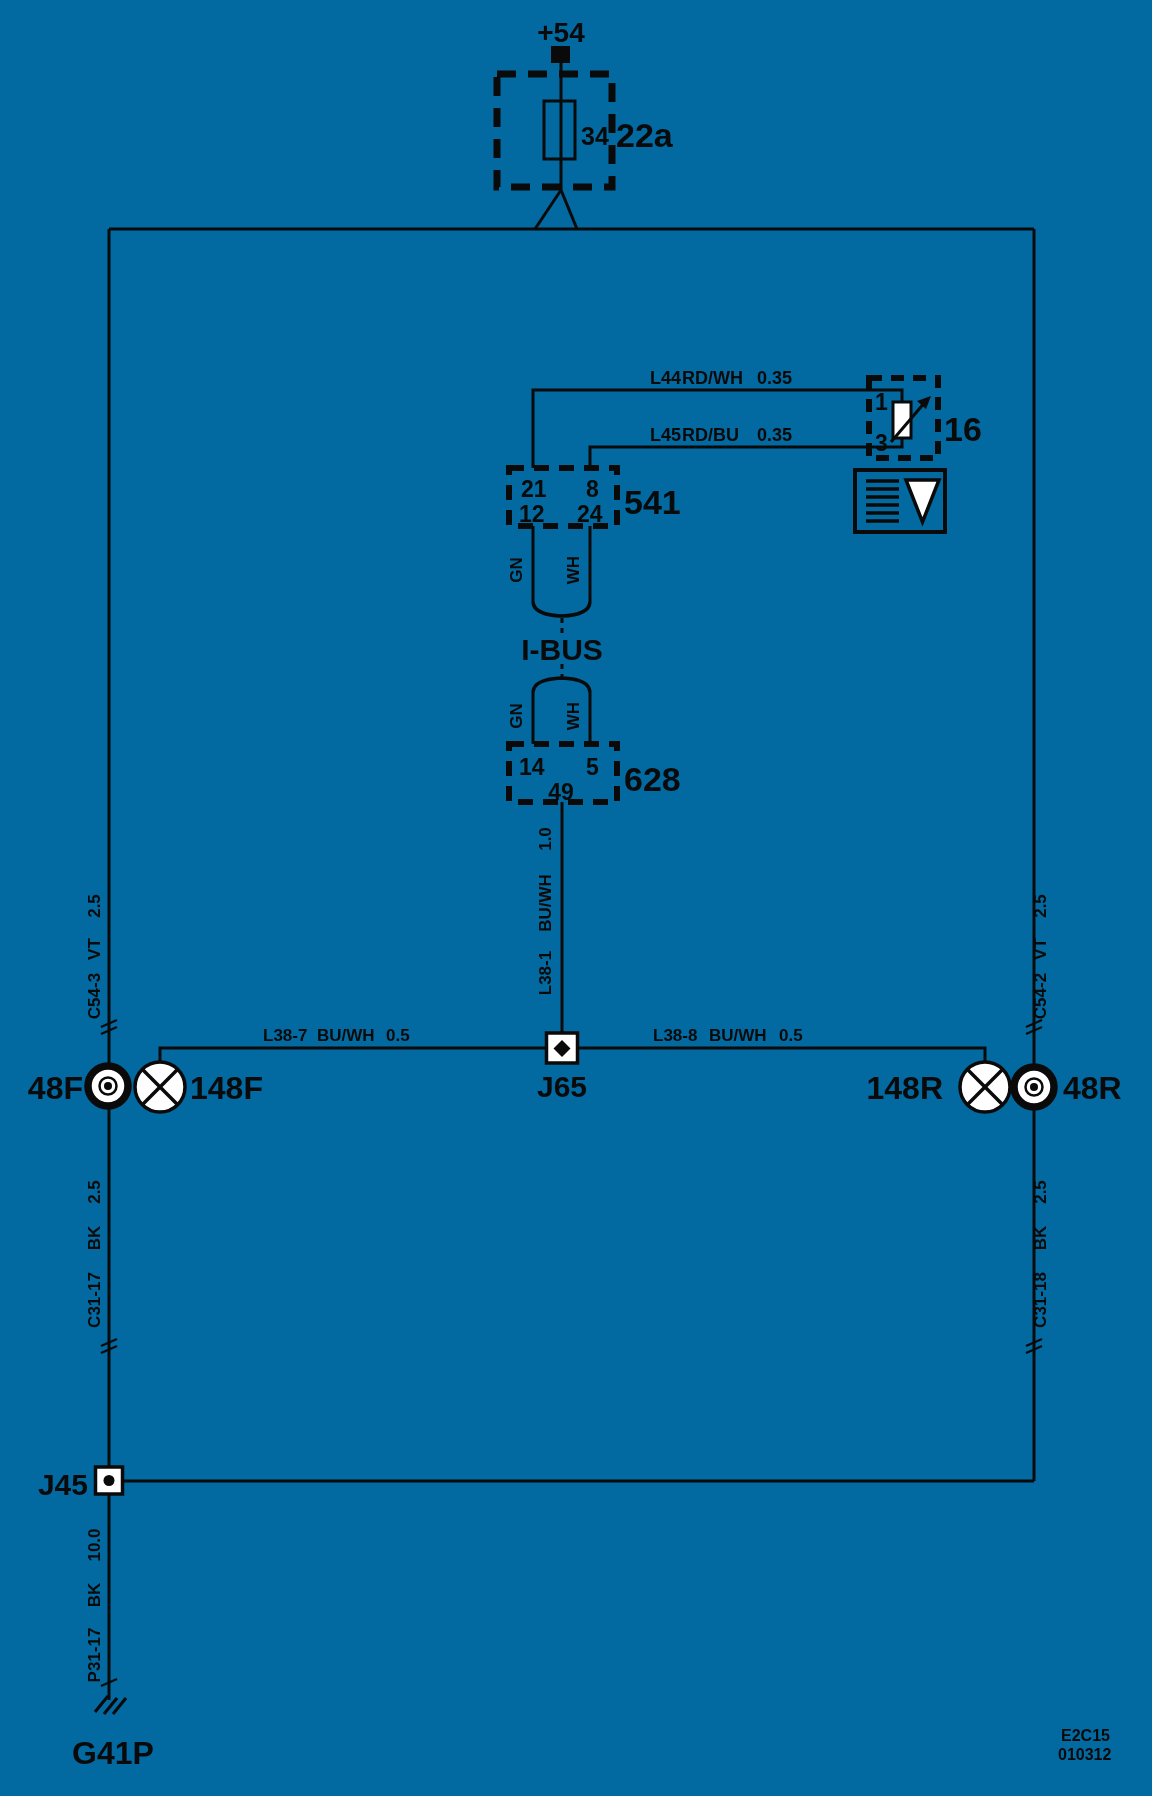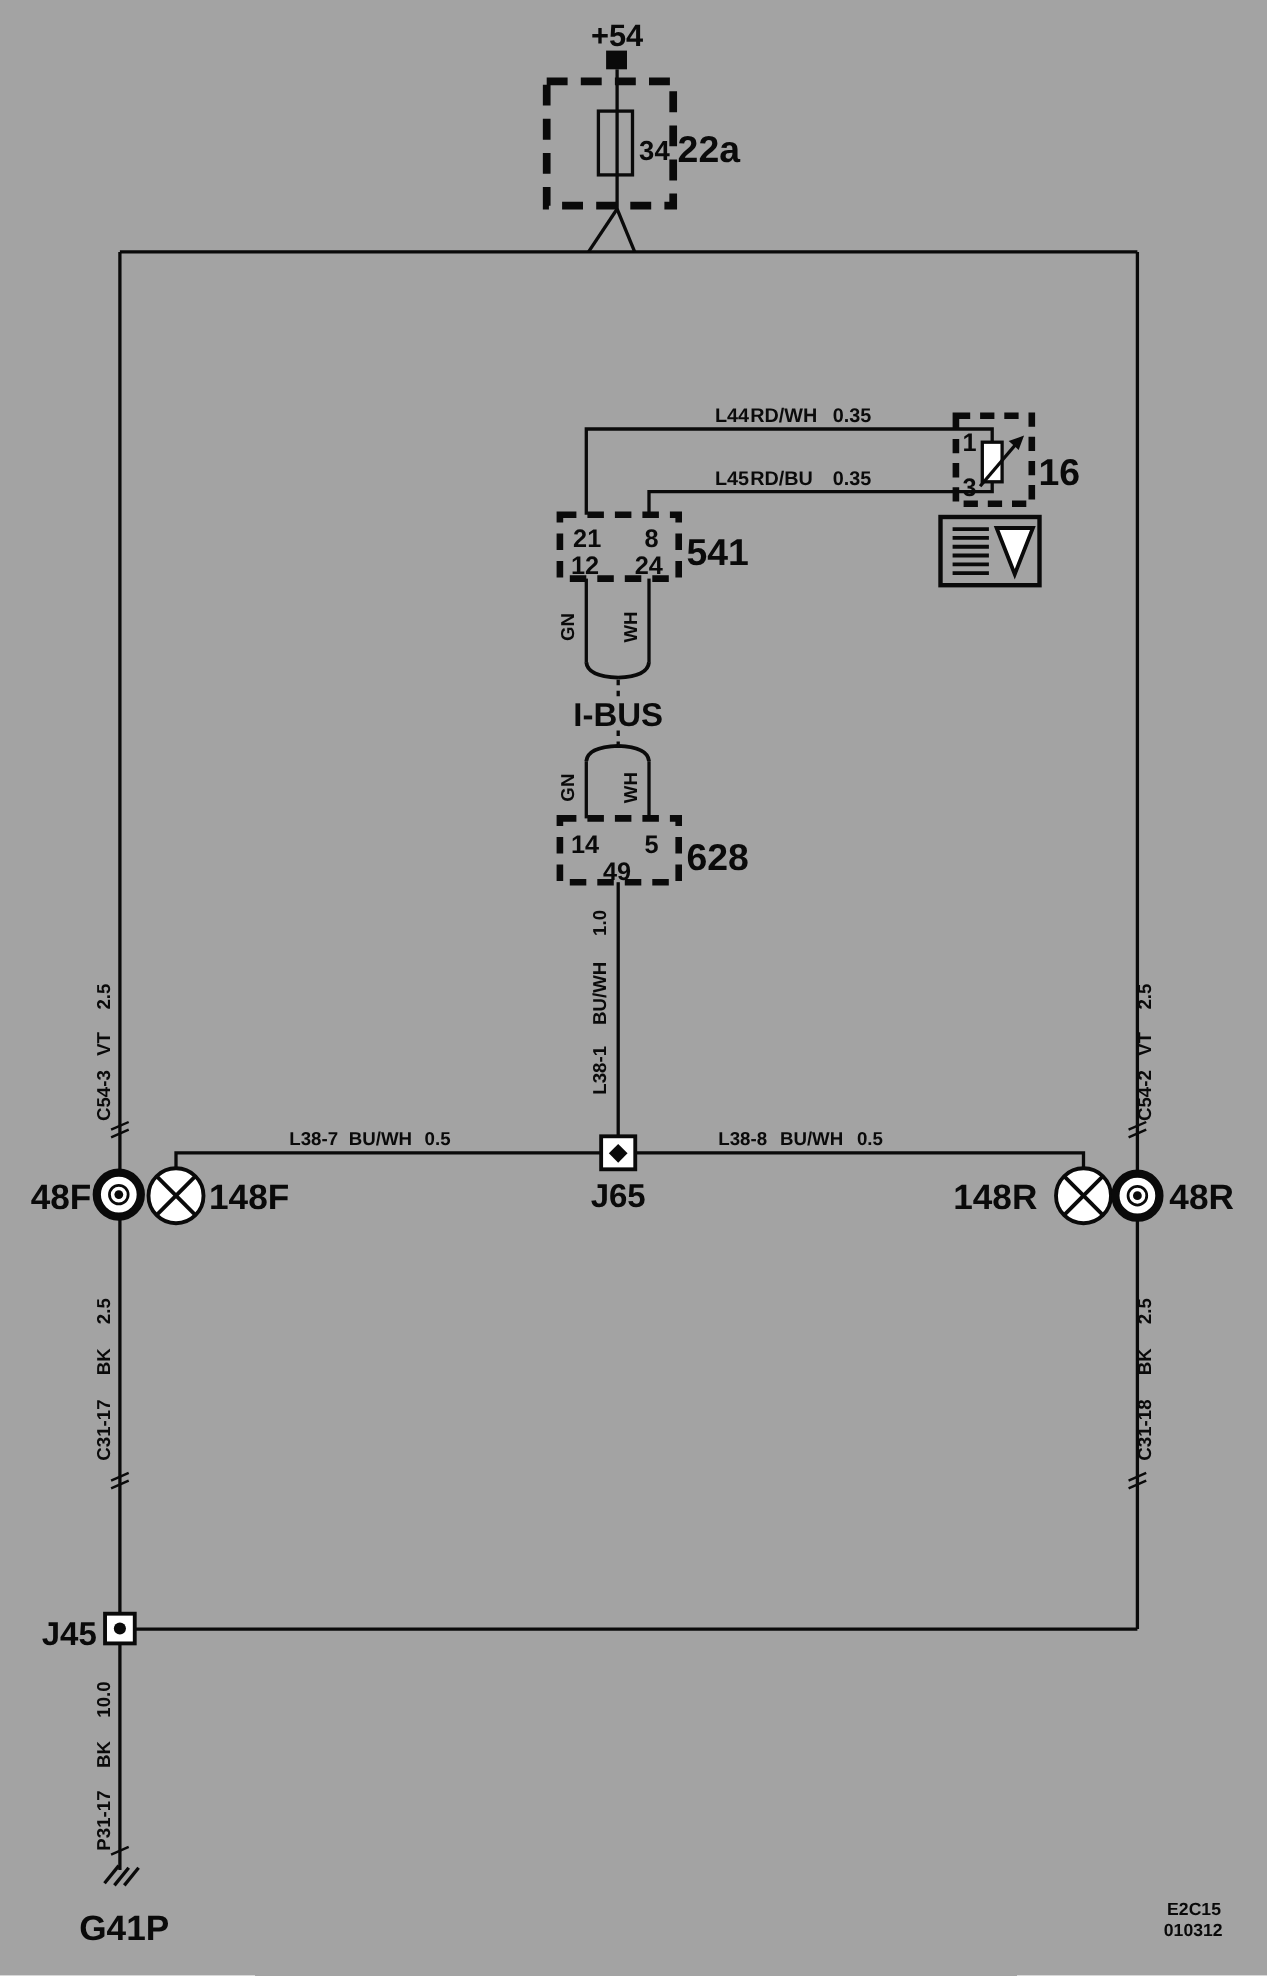--- a/index.html
+++ b/index.html
@@ -1,16 +1,16 @@
 <!DOCTYPE html>
 <html><head>
 <meta charset="utf-8">
 <style>
   html,body{margin:0;padding:0;background:#ffffff;}
-  .page{position:relative;width:1152px;height:1796px;background:#a3a3a3;overflow:hidden;}
+  .page{position:relative;width:1152px;height:1796px;background:#0369a1;overflow:hidden;}
   svg{position:absolute;left:0;top:0;}
   .t{font-family:"Liberation Sans", sans-serif; fill:#0a0a0a;}
   .plus{font-size:28px;font-weight:bold;}
   .b34{font-size:25px;font-weight:bold;}
   .big{font-size:34px;font-weight:600;}
   .med{font-size:30px;font-weight:600;}
   .lampl{font-size:32px;font-weight:600;}
   .pin{font-size:23px;font-weight:bold;}
   .wl{font-size:18px;font-weight:bold;}
   .ws{font-size:17px;font-weight:bold;}

